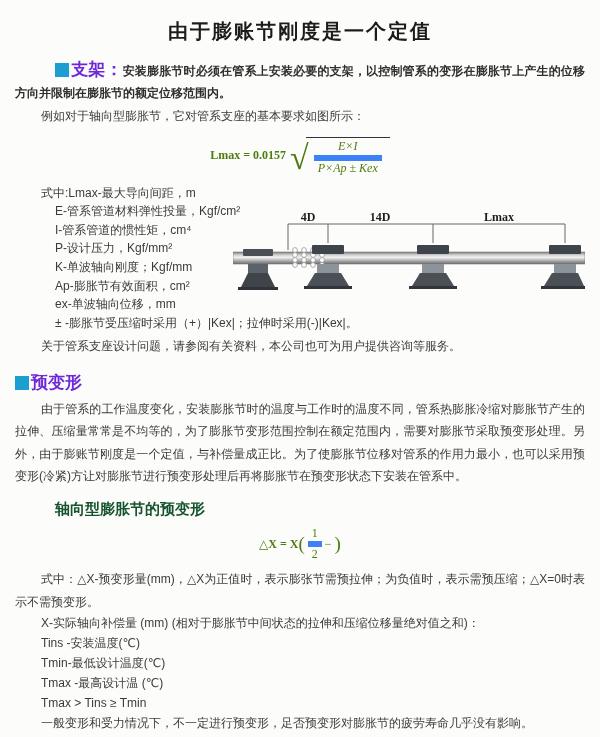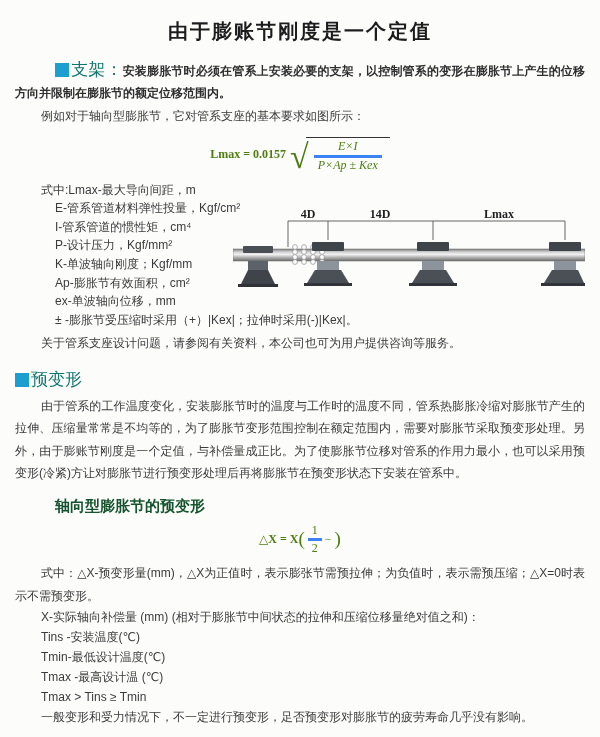--- a/index.html
+++ b/index.html
@@ -15,28 +15,28 @@
     text-align:center;font-size:20px;font-weight:bold;color:#1c1c1c;
     letter-spacing:2px;margin:6px 0 14px 0;
   }
 
   .para{line-height:22px;text-align:justify;}
   .para.lead{font-weight:bold;color:#2e2e2e;text-indent:40px;}
   .para.example{text-indent:26px;margin-top:1px;}
 
   .sq{display:inline-block;width:14px;height:14px;background:#1d9ed1;
       vertical-align:-2px;margin-right:2px;}
-  .blue-label{color:#0f766e;font-size:17px;font-weight:normal;}
+  .blue-label{color:#6d28d9;font-size:17px;font-weight:bold;}
 
   
   .formula{width:100%;text-align:center;font-family:"Liberation Serif","DejaVu Serif",serif;color:#4d7c0f;}
   .formula .bold{font-weight:bold;font-style:normal;}
   .formula .it{font-style:italic;}
   .frac{display:inline-block;vertical-align:middle;text-align:center;line-height:1.15;font-size:12px;}
-  .frac .num{display:block;border-bottom:3px solid #3b82f6;padding:0 4px 1px 4px;}
+  .frac .num{display:block;border-bottom:6px solid #3b82f6;padding:0 4px 1px 4px;}
   .frac .den{display:block;padding:1px 4px 0 4px;}
   .sqrt{display:inline-flex;align-items:center;vertical-align:middle;margin-left:4px;}
   .sqrt .sign{font-size:34px;line-height:0.9;font-weight:400;margin-right:-3px;transform:translateY(2px);}
   .sqrt .body{border-top:1.6px solid #333;padding:2px 8px 0 8px;}
   .paren{font-size:19px;vertical-align:-2px;font-style:normal;}
 
   #formula-lmax{margin:10px 0 8px 0;}
   #formula-dx{margin:8px 0 6px 0;}
 
   

